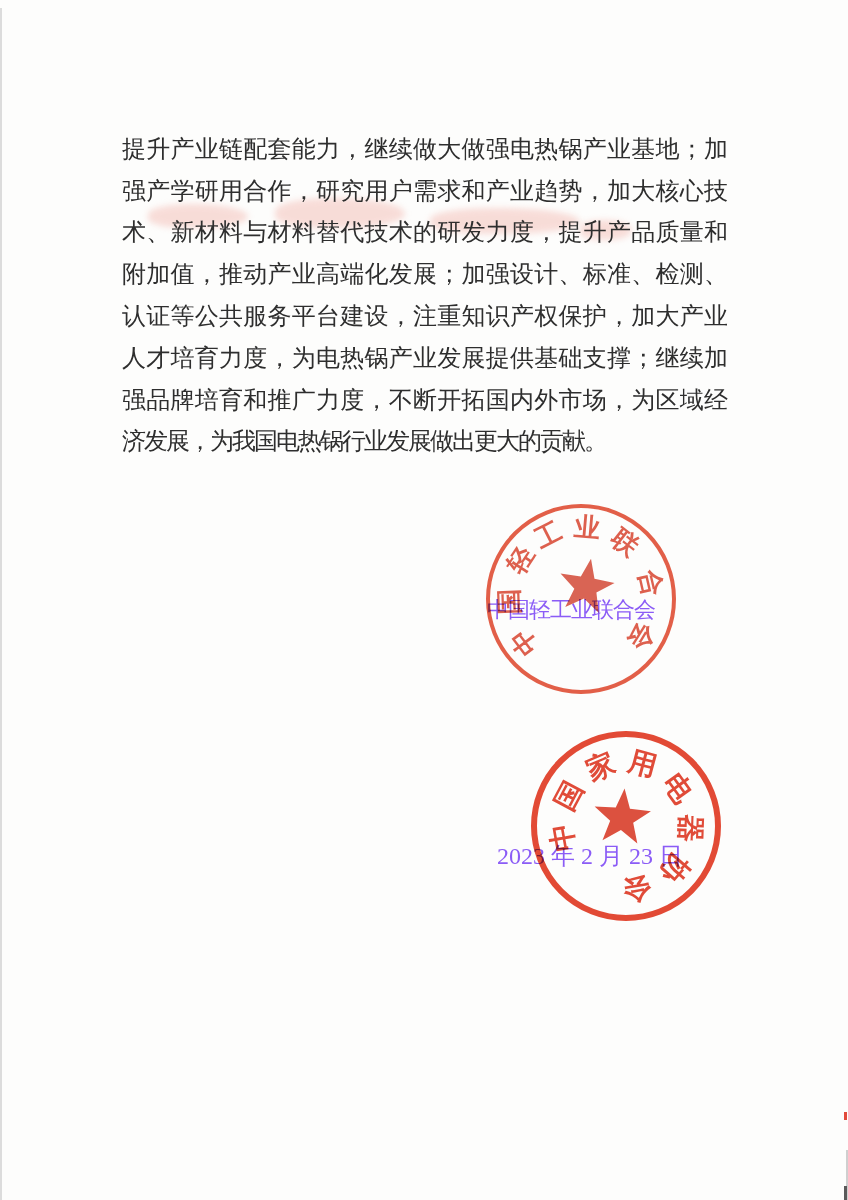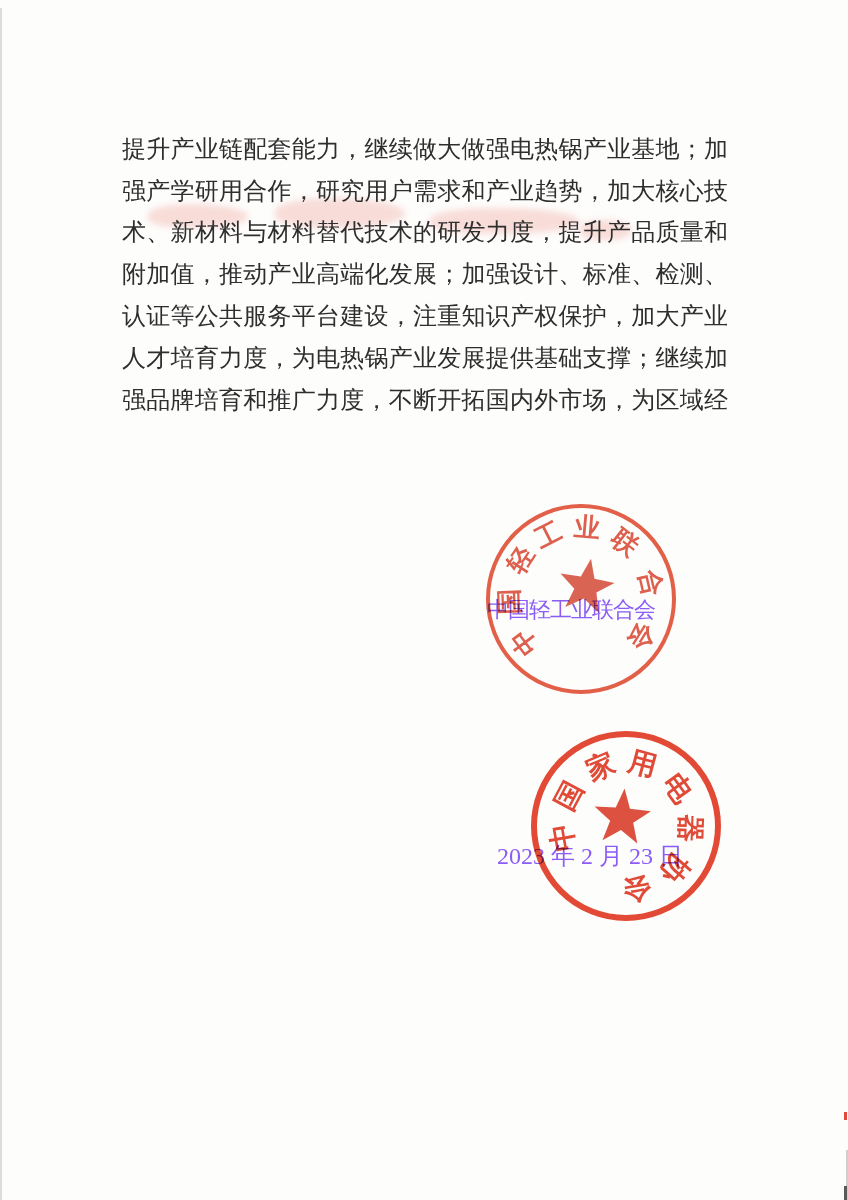--- a/index.html
+++ b/index.html
@@ -265,20 +265,21 @@
         <span>内</span>
         <span>外</span>
         <span>市</span>
         <span>场</span>
         <span>，</span>
         <span>为</span>
         <span>区</span>
         <span>域</span>
         <span>经</span>
       </div>
+      <div class="bodyline lastline">济发展，为我国电热锅行业发展做出更大的贡献。</div>
     </div>
 
   <div class="org-label label1">中国轻工业联合会</div>
   <div class="seal seal1">
     <div class="ring" id="ring1">
         <span style="transform: translate(-50%, -50%) rotate(-127deg) translateY(-71px);">中</span>
         <span style="transform: translate(-50%, -50%) rotate(-92deg) translateY(-71px);">国</span>
         <span style="transform: translate(-50%, -50%) rotate(-57deg) translateY(-71px);">轻</span>
         <span style="transform: translate(-50%, -50%) rotate(-27deg) translateY(-71px);">工</span>
         <span style="transform: translate(-50%, -50%) rotate(5deg) translateY(-71px);">业</span>

